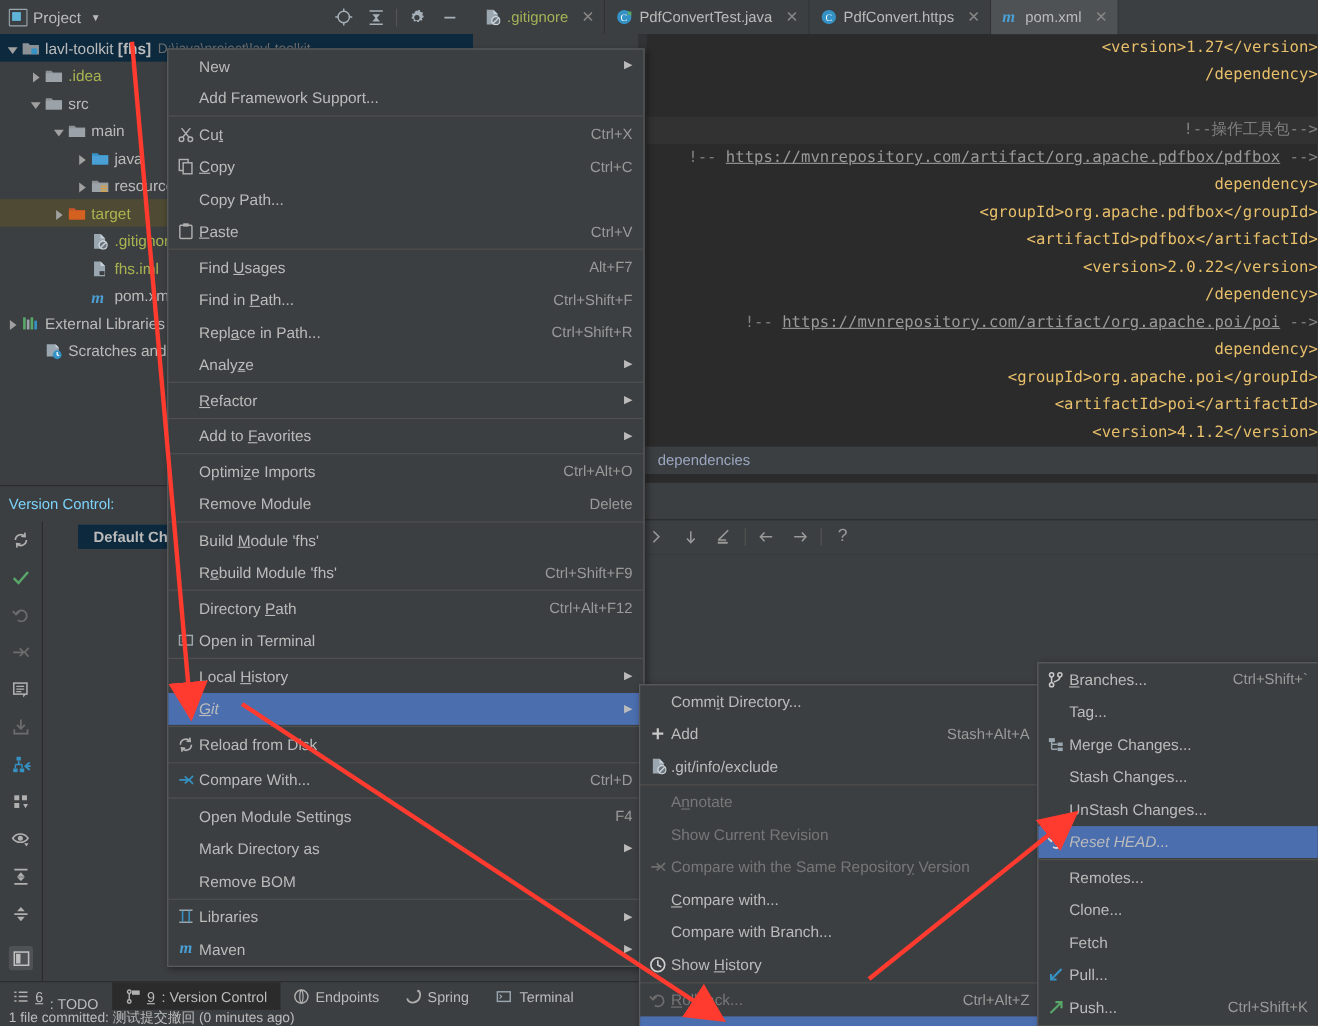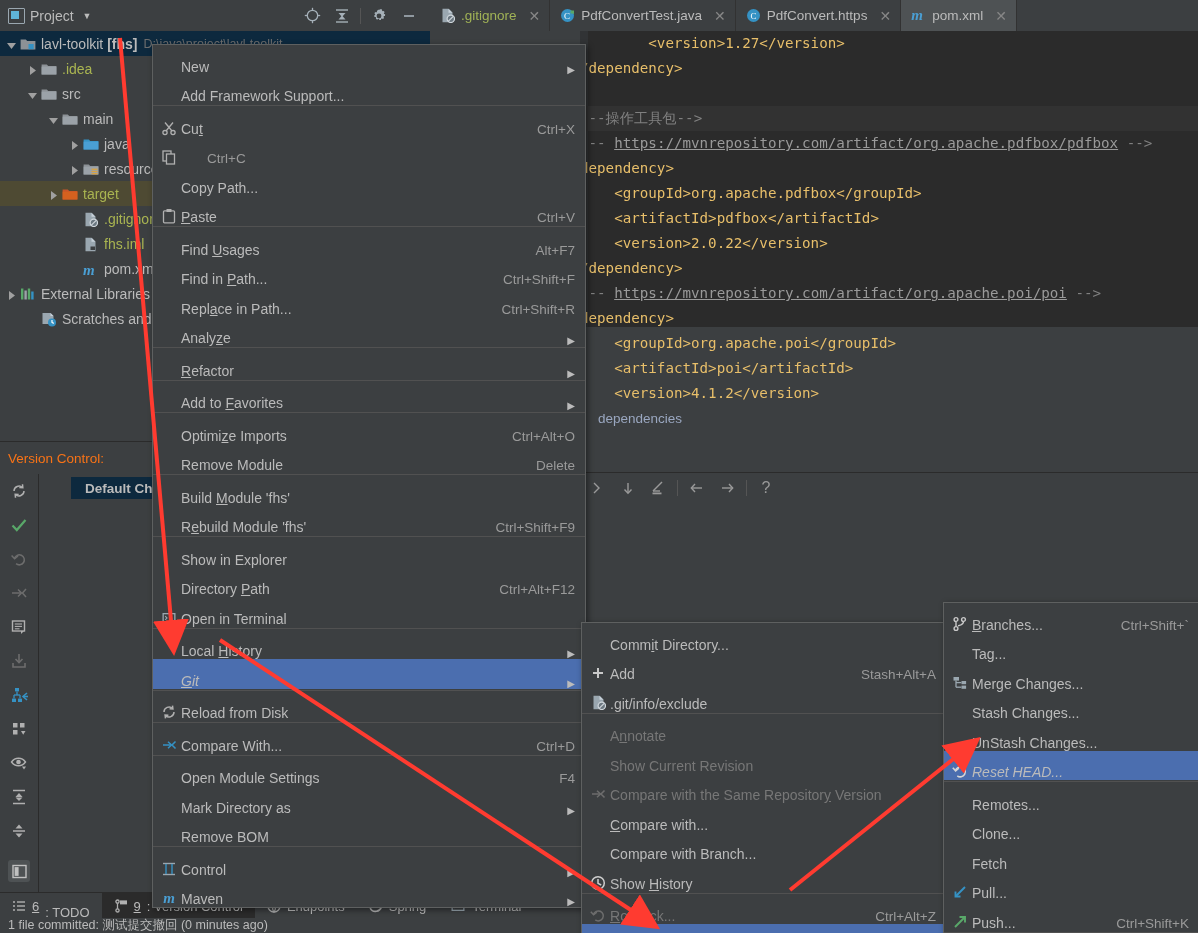--- a/index.html
+++ b/index.html
@@ -44,31 +44,31 @@
   .trow.sel-olive{background:#4e4a33;}
   .arrow{width:11px;height:11px;flex:none;margin-right:3px;}
   .tlabel{margin-left:5px;}
   .c-yellow{color:#a9b451;}
   .c-white{color:#bbbbbb;}
   .dim{color:#6d6d6d;font-size:12.5px;margin-left:6px;}
   .ficon{width:16px;height:14px;flex:none;position:relative;}
 
   
   #vcs{left:0;top:441px;width:430px;height:451px;background:#3c3f41;border-top:1px solid #2b2b2b;}
-  #vcs-title{position:absolute;left:8px;top:9px;font-size:13.5px;color:#f97316;}
+  #vcs-title{position:absolute;left:8px;top:9px;font-size:13.5px;color:#7dd3fc;}
   #vcs-strip{position:absolute;left:0;top:32px;width:38px;bottom:0;background:#3c3f41;
      display:flex;flex-direction:column;align-items:center;padding-top:6px;gap:12px;}
   .vic{width:22px;height:22px;display:flex;align-items:center;justify-content:center;}
   #vcs-list{position:absolute;left:38px;top:32px;right:0;bottom:0;background:#3c3f41;
       border-left:1px solid #2b2b2b;}
   #default-cl{position:absolute;left:32px;top:3px;height:22px;width:330px;background:#0d293e;
       display:flex;align-items:center;padding-left:14px;font-weight:bold;color:#bbbbbb;font-size:13.5px;}
 
   
-  #editor{left:580px;top:31px;right:16px;width:618px;height:296px;background:#2b2b2b;}
+  #editor{left:580px;top:31px;right:16px;width:618px;height:408px;background:#2b2b2b;text-align:right;}
   #gutter{position:absolute;left:0;top:0;width:8px;height:100%;background:#313335;}
   .code{position:absolute;left:0;top:0;right:0;
      font-family:"DejaVu Sans Mono","Liberation Mono",monospace;font-size:14.2px;}
   .cl{height:25px;line-height:25px;white-space:pre;padding-left:0px;}
   .cl.hl{background:#323232;}
   .tagc{color:#e8bf6a;}
   .cmt{color:#808080;}
   .lnk{color:#9a9a9a;text-decoration:underline;}
   .txt{color:#a9b7c6;}
   #breadcrumb{position:absolute;left:0;top:375px;width:618px;height:25px;background:#3c3f41;
@@ -88,21 +88,21 @@
      display:flex;align-items:center;}
   .btw{display:flex;align-items:center;gap:6px;padding:0 12px;height:26px;font-size:13px;color:#bbbbbb;}
   .btw.active{background:#2b2b2b;}
   .btw .u{text-decoration:underline;}
   #statusbar{left:0;top:918px;width:1198px;height:15px;background:#3c3f41;
      font-size:12.5px;color:#bbbbbb;padding-left:8px;line-height:15px;overflow:hidden;}
 
   
   .menu{background:#3c3f41;border:1px solid #5e6060;box-shadow:2px 2px 6px rgba(0,0,0,.45);
         padding:0;font-size:14px;z-index:40;}
-  .mi{height:29.5px;display:flex;align-items:flex-end;padding:0 10px 0 4px;color:#bbbbbb;white-space:nowrap;}
+  .mi{height:29.5px;display:flex;align-items:center;padding:0 10px 0 4px;color:#bbbbbb;white-space:nowrap;}
   .mi.sel{background:#4b6eaf;font-style:italic;}
   .mi.disabled{color:#777777;}
   .mi .mic{width:24px;height:18px;flex:none;display:flex;align-items:center;justify-content:center;}
   .mi .lbl{flex:1 1 auto;}
   .mi .acc{color:#9a9a9a;margin-left:26px;font-size:13.5px;}
   .mi .sub{margin-left:14px;font-size:10px;color:#bbbbbb;}
   .msep{height:1px;background:#515151;margin:1px 0;}
   u.k{text-decoration:underline;}
 
   #menu-main{left:152px;top:44px;width:432px;}
@@ -567,20 +567,21 @@
       <span class="lbl">Cu<u class="k">t</u></span>
       <span class="acc">Ctrl+X</span>
     </div>
     <div class="mi">
       <span class="mic">
         <svg width="16" height="16" viewBox="0 0 16 16">
           <rect x="2" y="2" width="8" height="10" fill="none" stroke="#b0b0b0" stroke-width="1.3"></rect>
           <rect x="5.5" y="5" width="8" height="10" fill="#3c3f41" stroke="#b0b0b0" stroke-width="1.3"></rect>
         </svg>
       </span>
+      <span class="lbl"><u class="k">C</u>opy</span>
       <span class="acc">Ctrl+C</span>
     </div>
     <div class="mi">
       <span class="mic"></span>
       <span class="lbl">Copy Path...</span>
     </div>
     <div class="mi">
       <span class="mic">
         <svg width="16" height="16" viewBox="0 0 16 16">
           <rect x="2.5" y="2.8" width="11" height="12" rx="1" fill="none" stroke="#b0b0b0" stroke-width="1.3"></rect>
@@ -638,24 +639,20 @@
     <div class="mi">
       <span class="mic"></span>
       <span class="lbl">Build <u class="k">M</u>odule 'fhs'</span>
     </div>
     <div class="mi">
       <span class="mic"></span>
       <span class="lbl">R<u class="k">e</u>build Module 'fhs'</span>
       <span class="acc">Ctrl+Shift+F9</span>
     </div>
     <div class="msep"></div>
-    <div class="mi">
-      <span class="mic"></span>
-      <span class="lbl">Show in Explorer</span>
-    </div>
     <div class="mi">
       <span class="mic"></span>
       <span class="lbl">Directory <u class="k">P</u>ath</span>
       <span class="acc">Ctrl+Alt+F12</span>
     </div>
     <div class="mi">
       <span class="mic">
         <svg width="16" height="16" viewBox="0 0 16 16">
           <rect x="1.5" y="3" width="13" height="10" fill="#9aa7b0"></rect>
           <rect x="2.8" y="4.3" width="10.4" height="7.4" fill="#3c3f41"></rect>
@@ -717,21 +714,21 @@
     <div class="msep"></div>
     <div class="mi">
       <span class="mic">
         <svg width="16" height="16" viewBox="0 0 16 16">
           <line x1="2" y1="2.5" x2="14" y2="2.5" stroke="#9aa7b0" stroke-width="1.4"></line>
           <line x1="2" y1="13.5" x2="14" y2="13.5" stroke="#9aa7b0" stroke-width="1.4"></line>
           <line x1="5" y1="3" x2="5" y2="13" stroke="#3592c4" stroke-width="1.4"></line>
           <line x1="11" y1="3" x2="11" y2="13" stroke="#3592c4" stroke-width="1.4"></line>
         </svg>
       </span>
-      <span class="lbl">Control</span>
+      <span class="lbl">Libraries</span>
       <span class="sub">▶</span>
     </div>
     <div class="mi">
       <span class="mic">
         <span style="color:#4a9fd4;font-style:italic;font-weight:bold;font-size:15px;line-height:15px;font-family:'Liberation Serif',serif;">m</span>
       </span>
       <span class="lbl">Maven</span>
       <span class="sub">▶</span>
     </div>
   </div>

